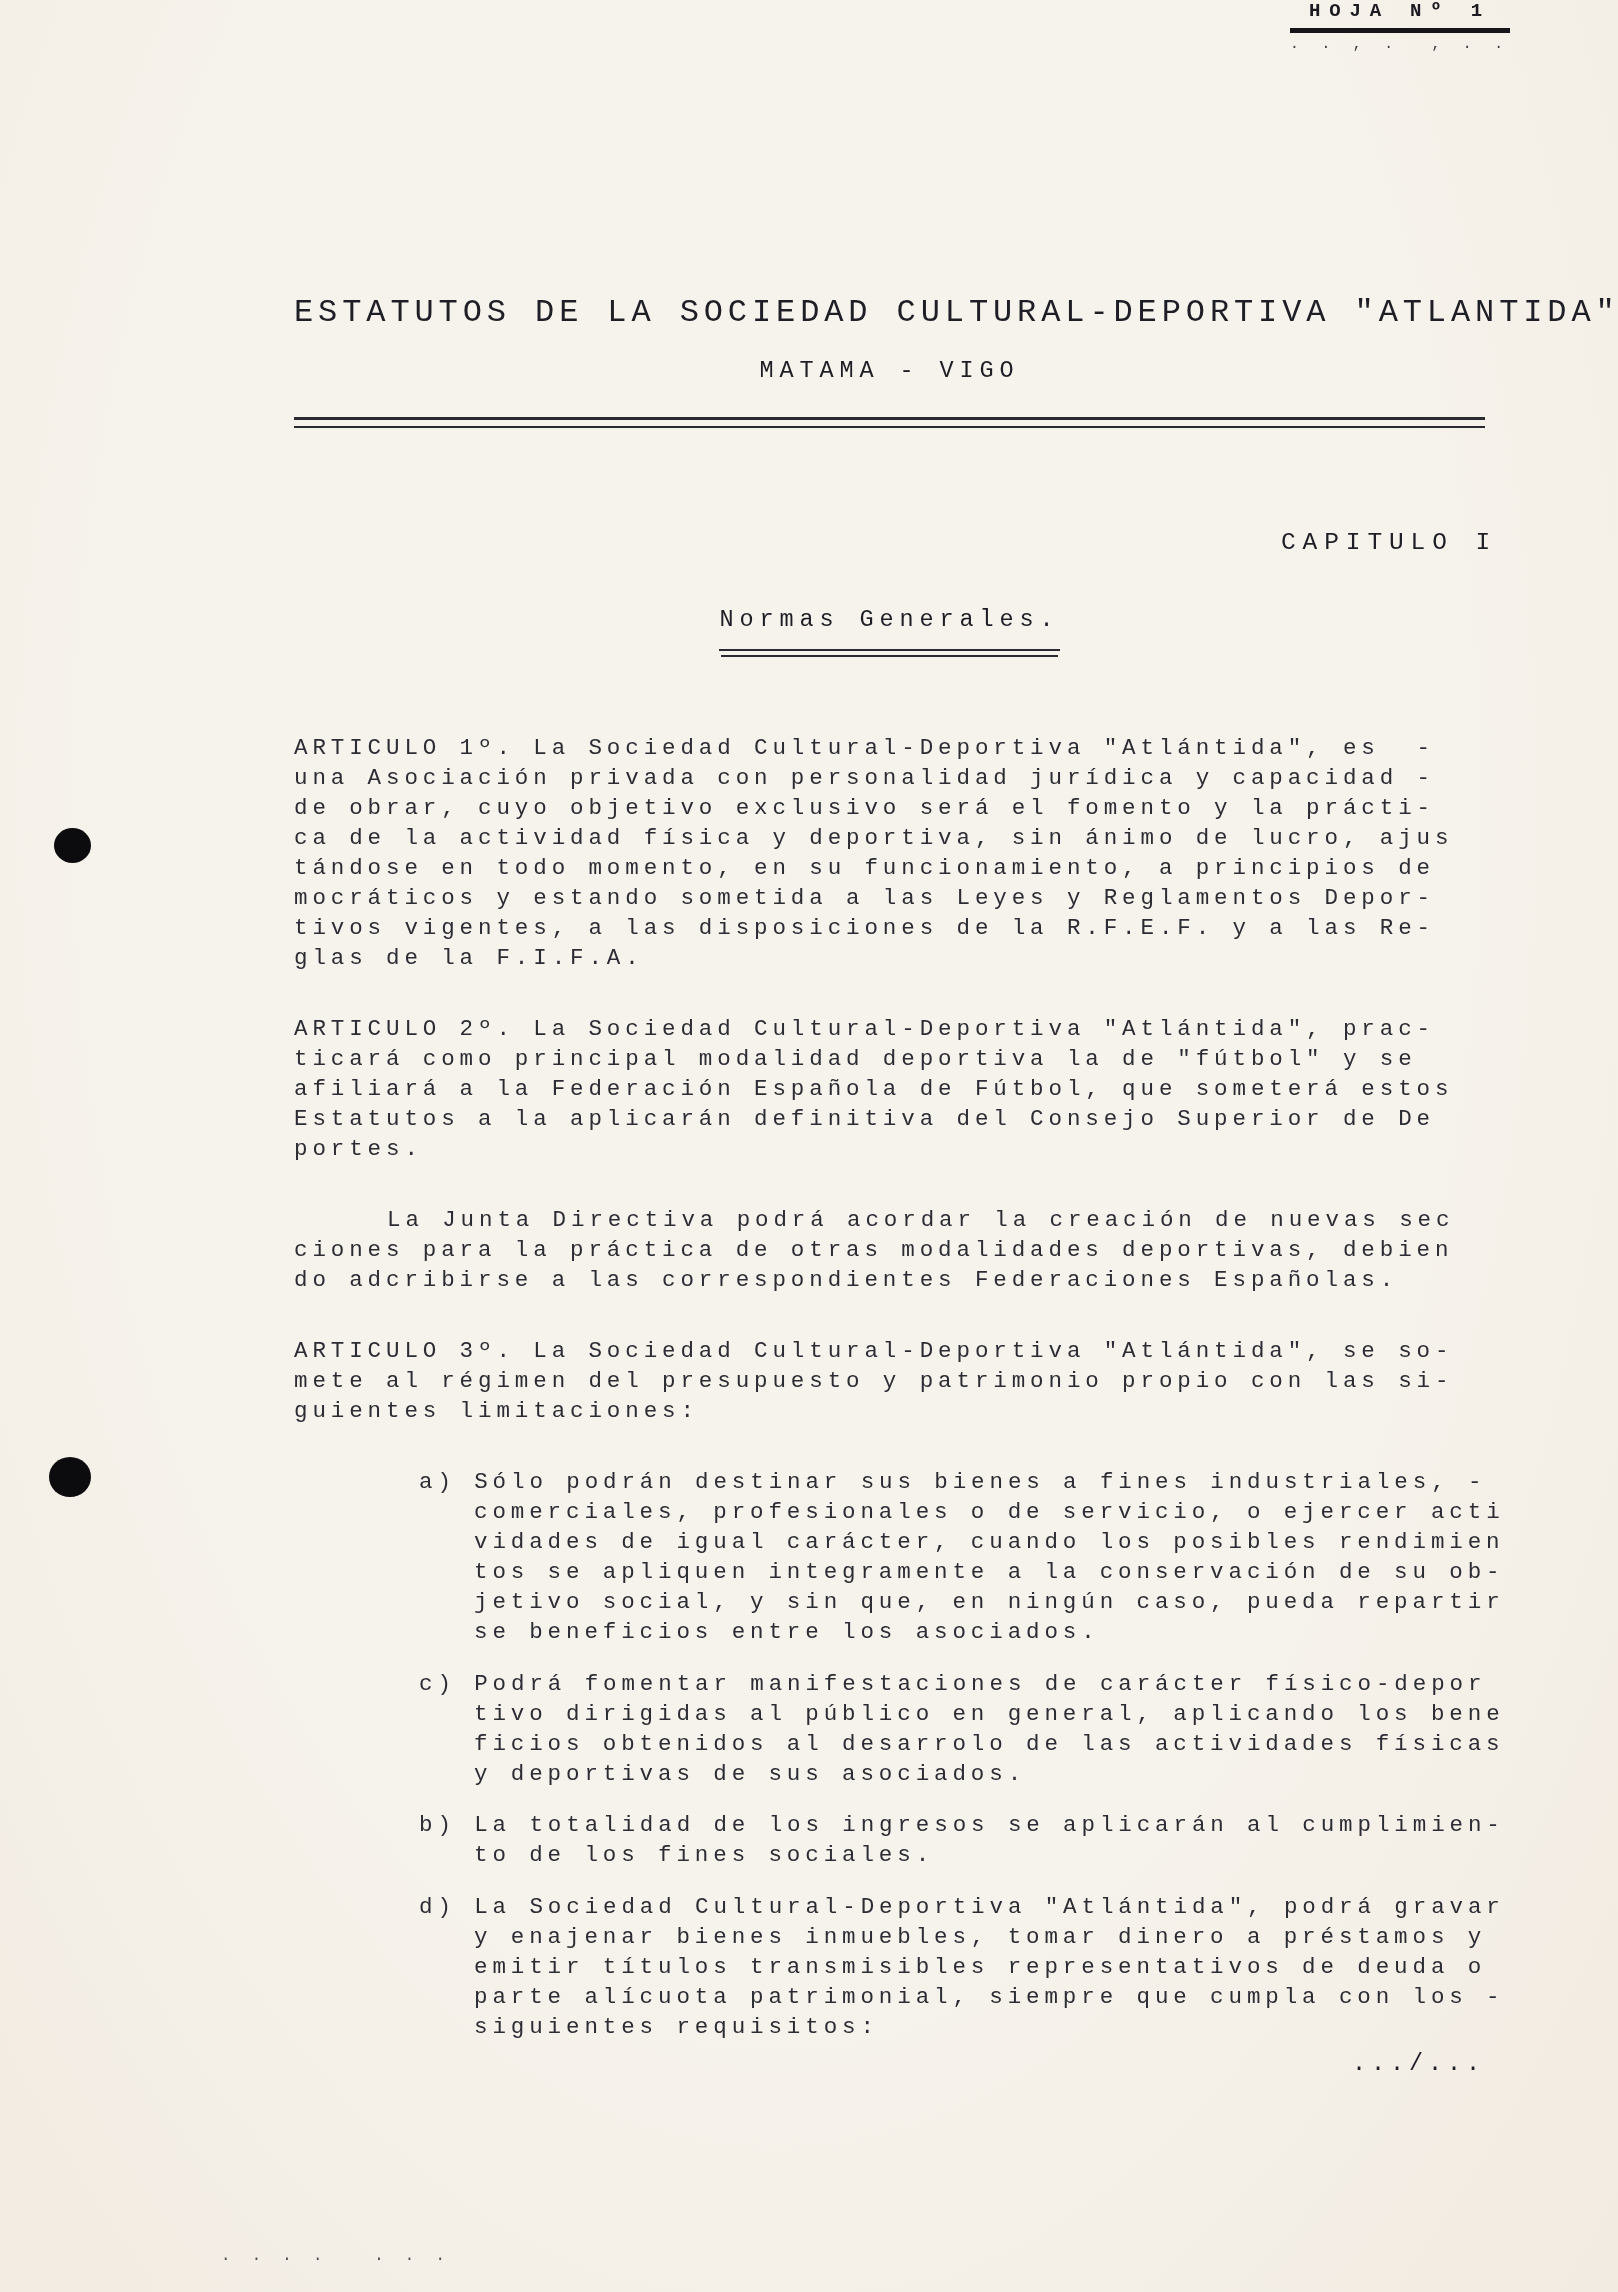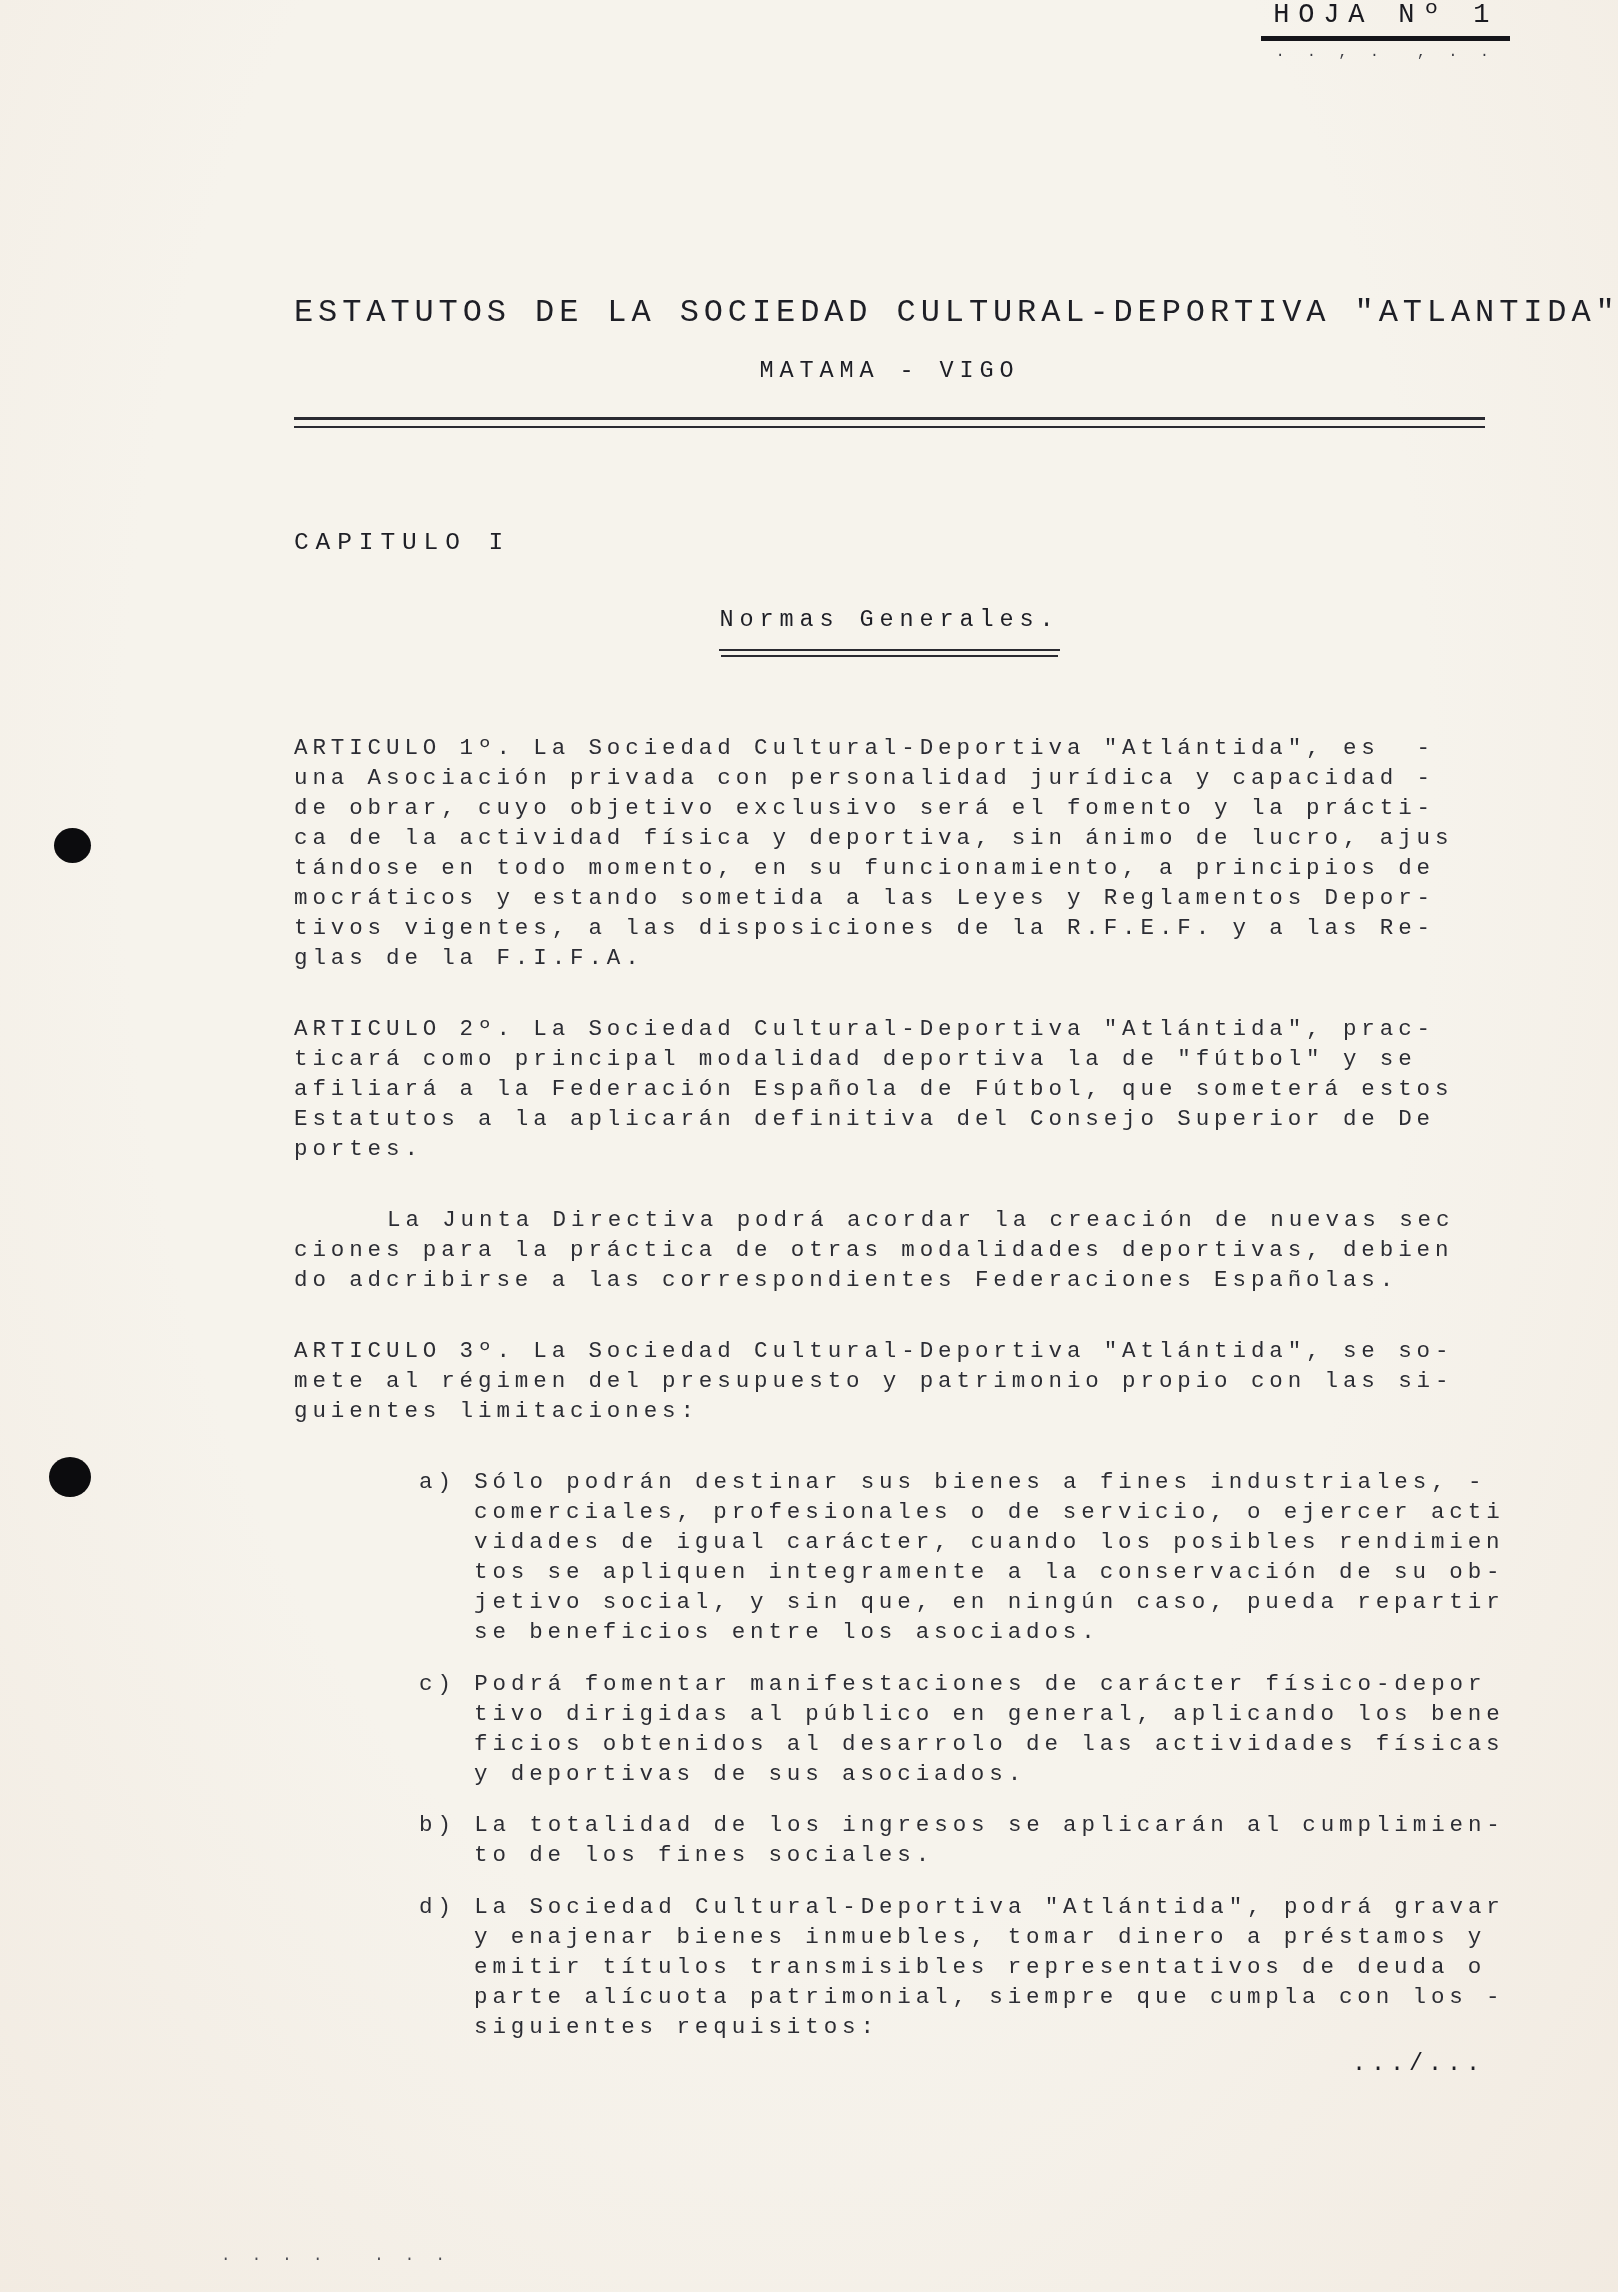--- a/index.html
+++ b/index.html
@@ -9,30 +9,30 @@
     font-family:"Liberation Mono","DejaVu Sans Mono",monospace;
     color:#2c2d34;
   }
   .sheet{
     position:absolute;inset:0;
     background:radial-gradient(ellipse at 48% 35%, #f6f3ec 55%, #ecdfd2 160%);
   }
   
   .stamp-wrap{position:absolute;top:0;right:108px;text-align:center;}
   .stamp{
-    font-size:27px;letter-spacing:8.8px;color:#1a1a20;font-weight:normal;
+    font-size:19px;letter-spacing:8.8px;color:#1a1a20;font-weight:bold;
     border-bottom:5.9px solid #15151a;padding:0 11.8px 5.9px 11.8px;white-space:pre;
   }
   .stamp-dots{font-size:14.7px;letter-spacing:6.9px;color:#3a3b42;margin-top:2.9px;white-space:pre;}
   
   .header{position:absolute;top:294px;left:294px;width:1191px;text-align:center;}
   .title{font-size:32px;letter-spacing:4.9px;color:#1e1f26;white-space:pre;}
   .subtitle{font-size:23.5px;letter-spacing:5.9px;color:#1e1f26;margin-top:25.5px;}
   .rule{margin-top:33px;height:6.9px;border-top:3.9px solid #2a2a31;border-bottom:2px solid #2a2a31;}
-  .chapter{position:absolute;top:529px;left:294px;width:1191px;text-align:left;
+  .chapter{position:absolute;top:529px;left:306px;width:1191px;text-align:right;
     font-size:24.5px;letter-spacing:6.9px;color:#1e1f26;}
   .section{position:absolute;top:606px;left:294px;width:1191px;text-align:center;}
   .section-inner{
     display:inline-block;font-size:23.5px;letter-spacing:5.9px;color:#1e1f26;
     border-bottom:2.9px solid #2a2a31;padding-bottom:16px;position:relative;
   }
   .section-inner::after{
     content:"";position:absolute;left:2px;right:2px;bottom:-7.8px;height:2px;background:#2a2a31;
   }
   

